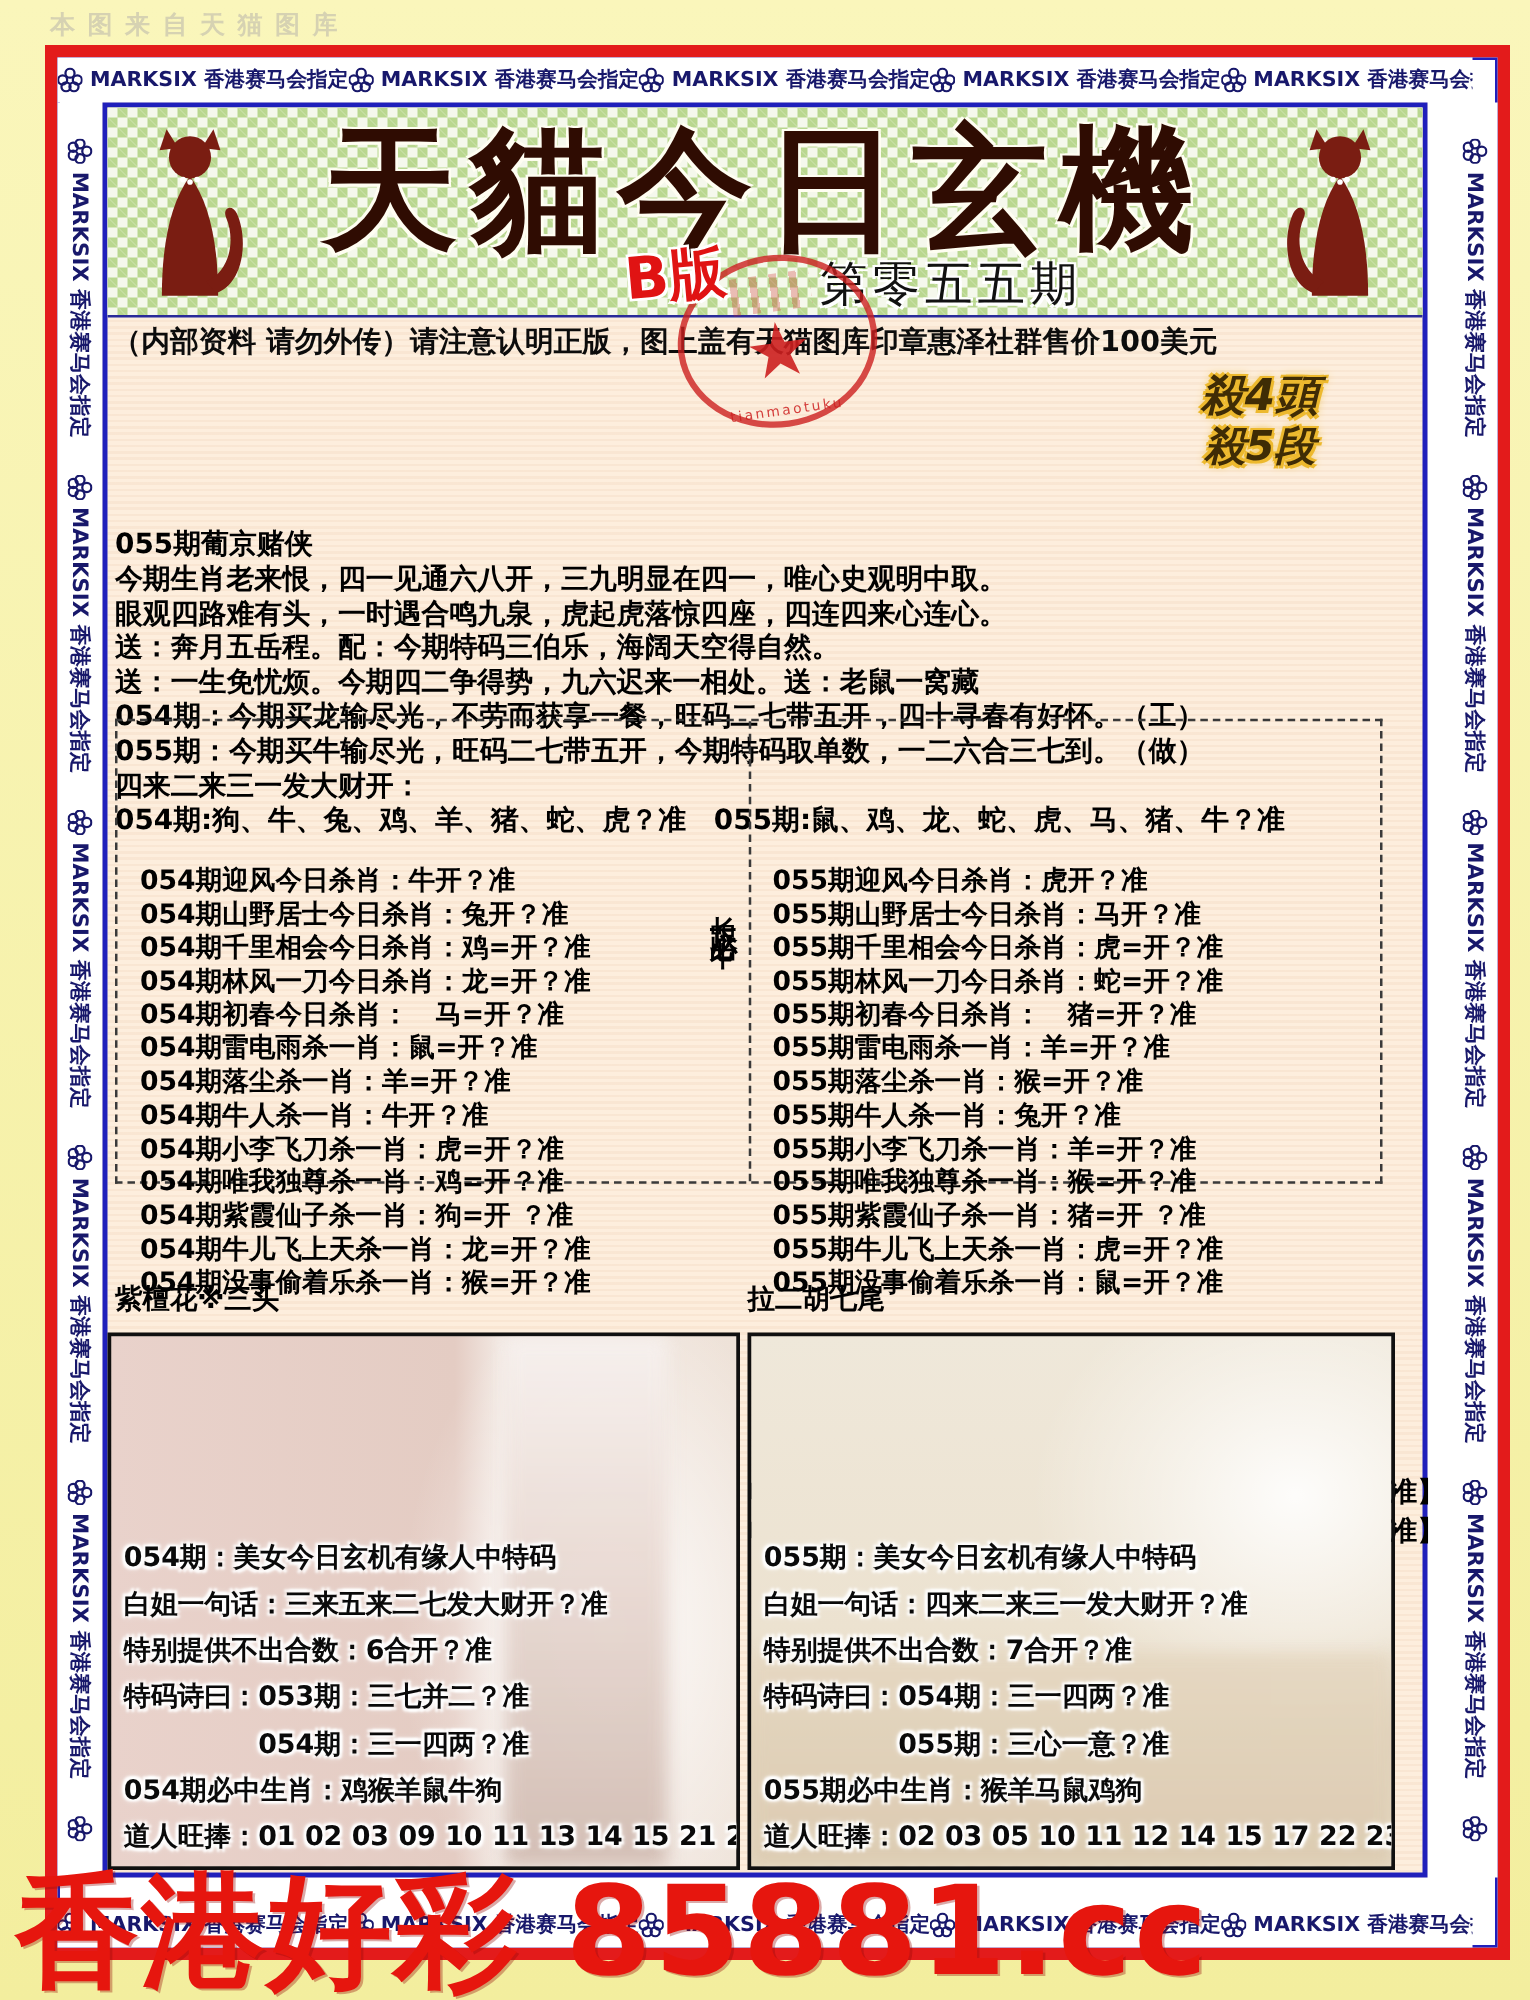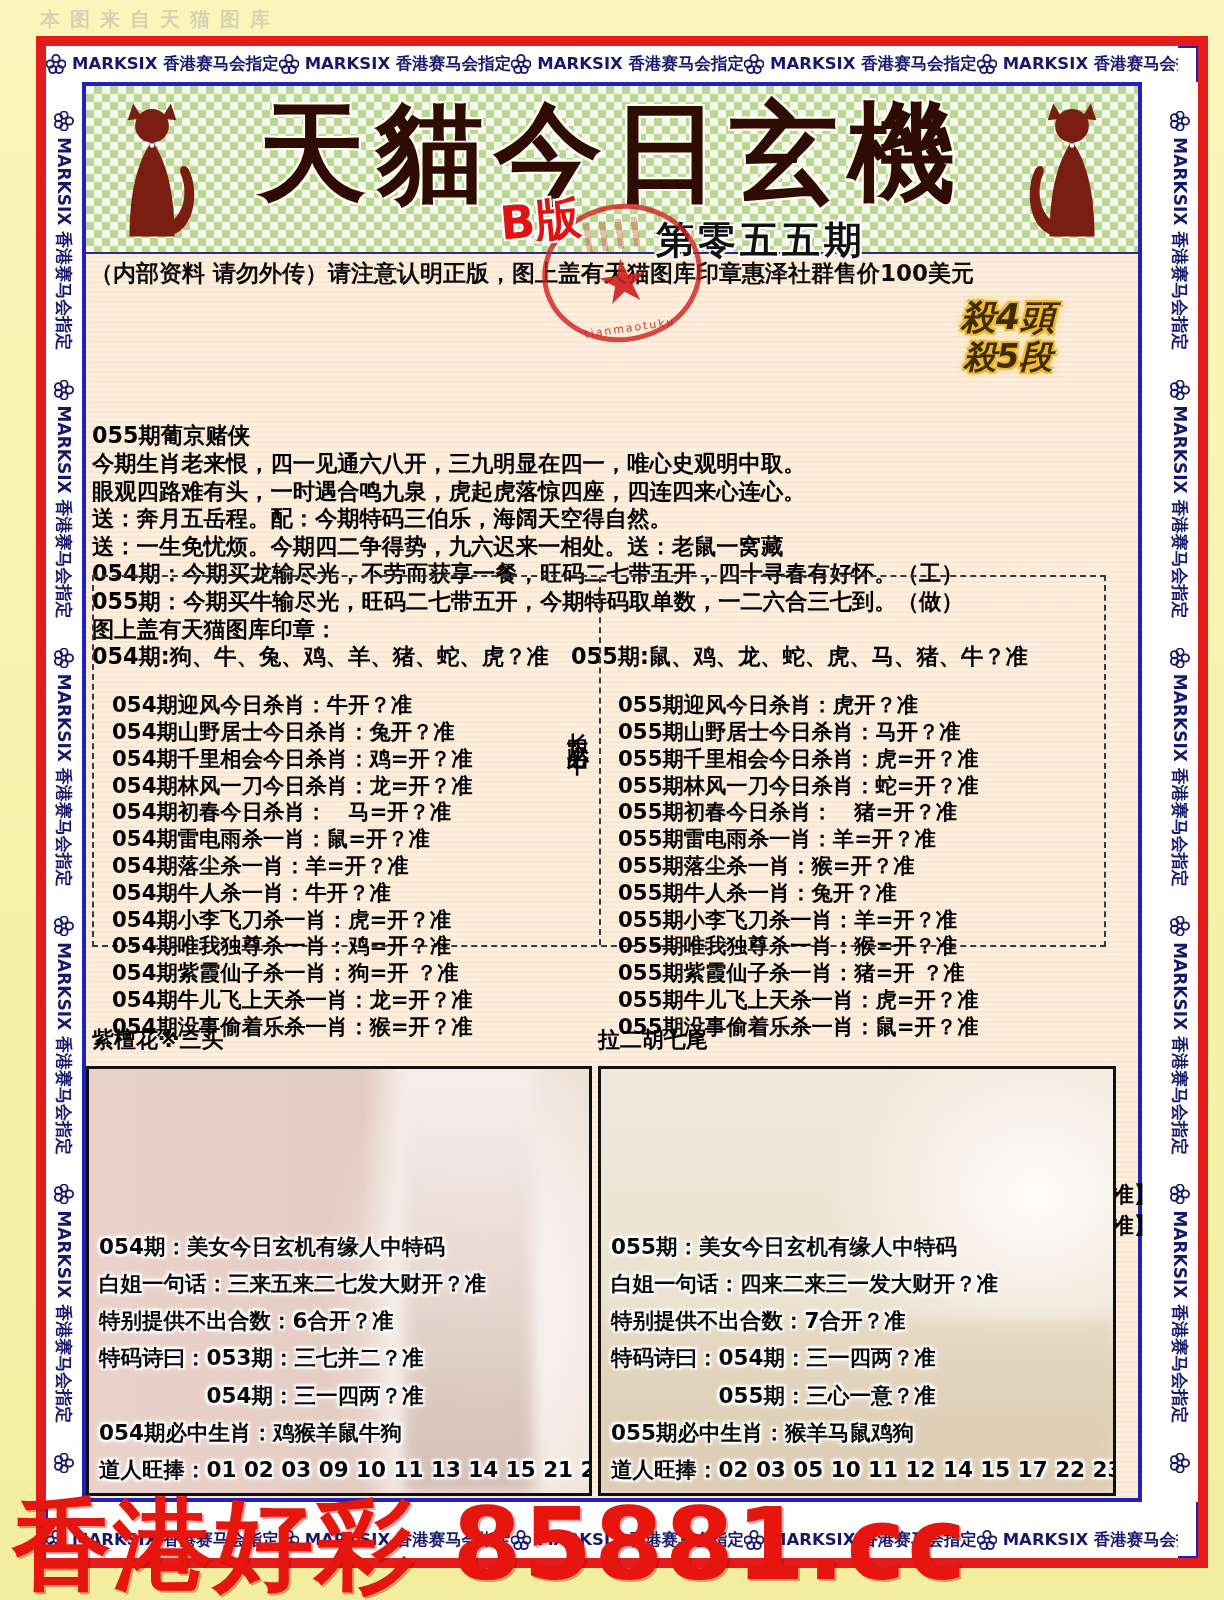--- a/index.html
+++ b/index.html
@@ -44,21 +44,21 @@
   .cat{position:absolute;top:8px;}
   .cat-left{left:8px;}
   .cat-right{right:8px;transform:scaleX(-1);}
   .banner-title{position:absolute;left:120px;right:120px;top:-14px;height:170px;
     text-align:center;font-family:"DejaVu Serif",serif;font-weight:bold;
     font-size:108px;line-height:160px;letter-spacing:10px;color:#2f0c02;
     text-shadow:2px 2px 0 #fffef2,-2px -2px 0 #fffef2,2px -2px 0 #fffef2,-2px 2px 0 #fffef2;}
   .edition{position:absolute;left:414px;top:104px;font-size:46px;font-weight:bold;
     color:#e01313;transform:rotate(-5deg);z-index:6;
     text-shadow:2px 2px 0 #fff,-2px -2px 0 #fff,2px -2px 0 #fff,-2px 2px 0 #fff;}
-  .issue{position:absolute;left:570px;top:129px;font-size:38px;font-weight:bold;color:#111;
+  .issue{position:absolute;left:570px;top:116px;font-size:38px;font-weight:normal;color:#111;
     letter-spacing:4px;z-index:4;
     text-shadow:2px 2px 0 #fff,-2px -2px 0 #fff,2px -2px 0 #fff,-2px 2px 0 #fff;}
   
   .stamp{position:absolute;left:456px;top:118px;width:150px;height:128px;
     border:5px solid rgba(204,31,31,.8);border-radius:50%;z-index:5;
     transform:rotate(-8deg);}
   .stamp-star{position:absolute;left:50%;top:42px;transform:translateX(-50%);
     font-size:60px;line-height:60px;color:rgba(204,31,31,.9);}
   .stamp-marks{position:absolute;top:10px;left:50%;transform:translateX(-50%);
     width:64px;height:30px;opacity:.55;
@@ -532,21 +532,21 @@
       </div>
 
       <div class="killbox">
         <div>殺4頭</div>
         <div>殺5段</div>
       </div>
 
       <div class="maintext">
         <div class="rep">
           
-        <div>055期葡京赌侠</div><div>今期生肖老来恨，四一见通六八开，三九明显在四一，唯心史观明中取。</div><div>眼观四路难有头，一时遇合鸣九泉，虎起虎落惊四座，四连四来心连心。</div><div>送：奔月五岳程。配：今期特码三伯乐，海阔天空得自然。</div><div>送：一生免忧烦。今期四二争得势，九六迟来一相处。送：老鼠一窝藏</div><div>054期：今期买龙输尽光，不劳而获享一餐，旺码二七带五开，四十寻春有好怀。（工）</div><div>055期：今期买牛输尽光，旺码二七带五开，今期特码取单数，一二六合三七到。（做）</div><div>图上盖有天猫图库印章：</div><div>054期:狗、牛、兔、鸡、羊、猪、蛇、虎？准　055期:鼠、鸡、龙、蛇、虎、马、猪、牛？准</div></div>
+        <div>055期葡京赌侠</div><div>今期生肖老来恨，四一见通六八开，三九明显在四一，唯心史观明中取。</div><div>眼观四路难有头，一时遇合鸣九泉，虎起虎落惊四座，四连四来心连心。</div><div>送：奔月五岳程。配：今期特码三伯乐，海阔天空得自然。</div><div>送：一生免忧烦。今期四二争得势，九六迟来一相处。送：老鼠一窝藏</div><div>054期：今期买龙输尽光，不劳而获享一餐，旺码二七带五开，四十寻春有好怀。（工）</div><div>055期：今期买牛输尽光，旺码二七带五开，今期特码取单数，一二六合三七到。（做）</div><div>四来二来三一发大财开：</div><div>054期:狗、牛、兔、鸡、羊、猪、蛇、虎？准　055期:鼠、鸡、龙、蛇、虎、马、猪、牛？准</div></div>
       </div>
 
       <div class="dashedbox">
         <div class="ddivider"></div>
         <div class="vertmid">长跟必中</div>
         <div class="dcol dcol-left">
           <div class="rep">
             
           <div>054期迎风今日杀肖：牛开？准</div><div>054期山野居士今日杀肖：兔开？准</div><div>054期千里相会今日杀肖：鸡=开？准</div><div>054期林风一刀今日杀肖：龙=开？准</div><div>054期初春今日杀肖：　马=开？准</div><div>054期雷电雨杀一肖：鼠=开？准</div><div>054期落尘杀一肖：羊=开？准</div><div>054期牛人杀一肖：牛开？准</div><div>054期小李飞刀杀一肖：虎=开？准</div><div>054期唯我独尊杀一肖：鸡=开？准</div><div>054期紫霞仙子杀一肖：狗=开 ？准</div><div>054期牛儿飞上天杀一肖：龙=开？准</div><div>054期没事偷着乐杀一肖：猴=开？准</div></div>
         </div>

